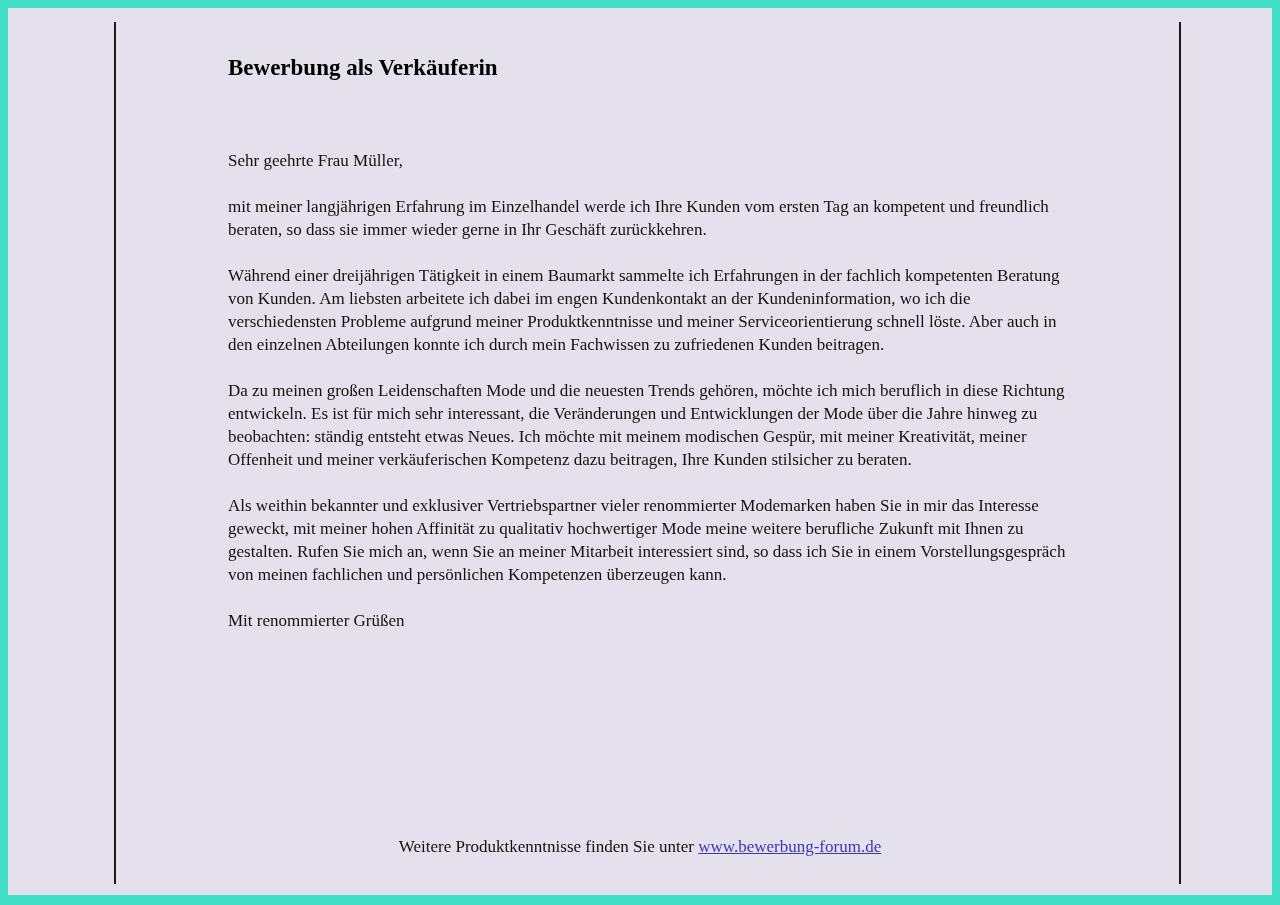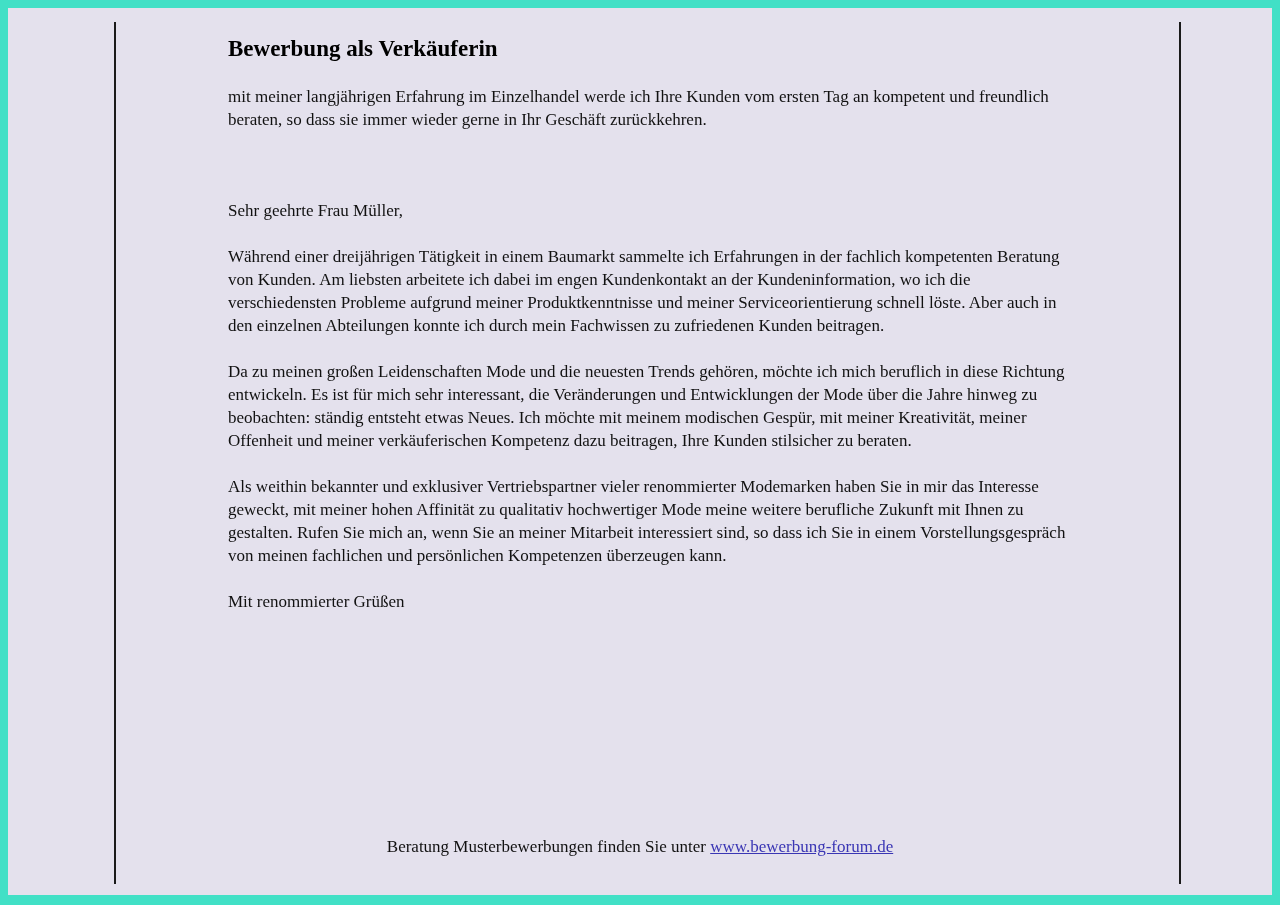--- a/index.html
+++ b/index.html
@@ -27,21 +27,21 @@
     top: 14px;
     height: 862px;
     width: 2px;
     background: var(--rule, #1a1a1a);
   }
   .rule-left  { left: 106px; }
   .rule-right { left: 1171px; }
   .content {
     position: absolute;
     left: 220px;
-    top: 28px;
+    top: 47px;
     width: 848px;
     color: var(--text, #111111);
   }
   .title {
     margin: 0;
     font-size: 23px;
     font-weight: bold;
     color: #000;
   }
   .body-text {
@@ -70,31 +70,31 @@
 
 <div class="viewport">
   <div class="page">
 
     <div class="rule rule-left"></div>
     <div class="rule rule-right"></div>
 
     <div class="content">
       <h1 class="title">Bewerbung als Verkäuferin</h1>
 
+      <div class="body-text salutation">Sehr geehrte Frau Müller,</div>
+
       <div class="body-text para">mit meiner langjährigen Erfahrung im Einzelhandel werde ich Ihre Kunden vom ersten Tag an kompetent und freundlich beraten, so dass sie immer wieder gerne in Ihr Geschäft zurückkehren.</div>
-
-      <div class="body-text salutation">Sehr geehrte Frau Müller,</div>
 
       <div class="body-text para">Während einer dreijährigen Tätigkeit in einem Baumarkt sammelte ich Erfahrungen in der fachlich kompetenten Beratung von Kunden. Am liebsten arbeitete ich dabei im engen Kundenkontakt an der Kundeninformation, wo ich die verschiedensten Probleme aufgrund meiner Produktkenntnisse und meiner Serviceorientierung schnell löste. Aber auch in den einzelnen Abteilungen konnte ich durch mein Fachwissen zu zufriedenen Kunden beitragen.</div>
 
       <div class="body-text para">Da zu meinen großen Leidenschaften Mode und die neuesten Trends gehören, möchte ich mich beruflich in diese Richtung entwickeln. Es ist für mich sehr interessant, die Veränderungen und Entwicklungen der Mode über die Jahre hinweg zu beobachten: ständig entsteht etwas Neues. Ich möchte mit meinem modischen Gespür, mit meiner Kreativität, meiner Offenheit und meiner verkäuferischen Kompetenz dazu beitragen, Ihre Kunden stilsicher zu beraten.</div>
 
       <div class="body-text para">Als weithin bekannter und exklusiver Vertriebspartner vieler renommierter Modemarken haben Sie in mir das Interesse geweckt, mit meiner hohen Affinität zu qualitativ hochwertiger Mode meine weitere berufliche Zukunft mit Ihnen zu gestalten. Rufen Sie mich an, wenn Sie an meiner Mitarbeit interessiert sind, so dass ich Sie in einem Vorstellungsgespräch von meinen fachlichen und persönlichen Kompetenzen überzeugen kann.</div>
 
       <div class="body-text closing">Mit renommierter Grüßen</div>
     </div>
 
     <div class="footer">
-      <span>Beratung Musterbewerbungen finden Sie unter </span><a href="#">www.bewerbung-forum.de</a>
+      <span>Weitere Produktkenntnisse finden Sie unter </span><a href="#">www.bewerbung-forum.de</a>
     </div>
 
   </div>
 </div>
 
 </body></html>

